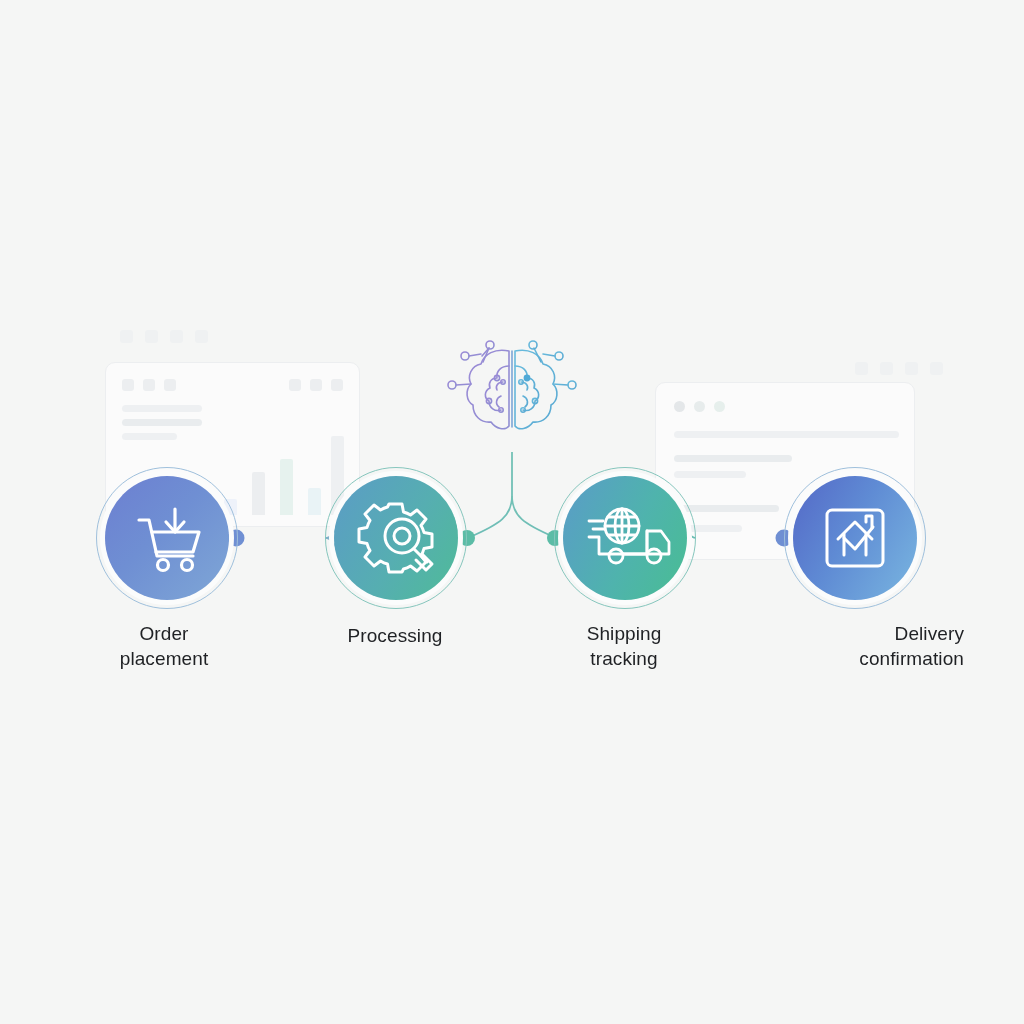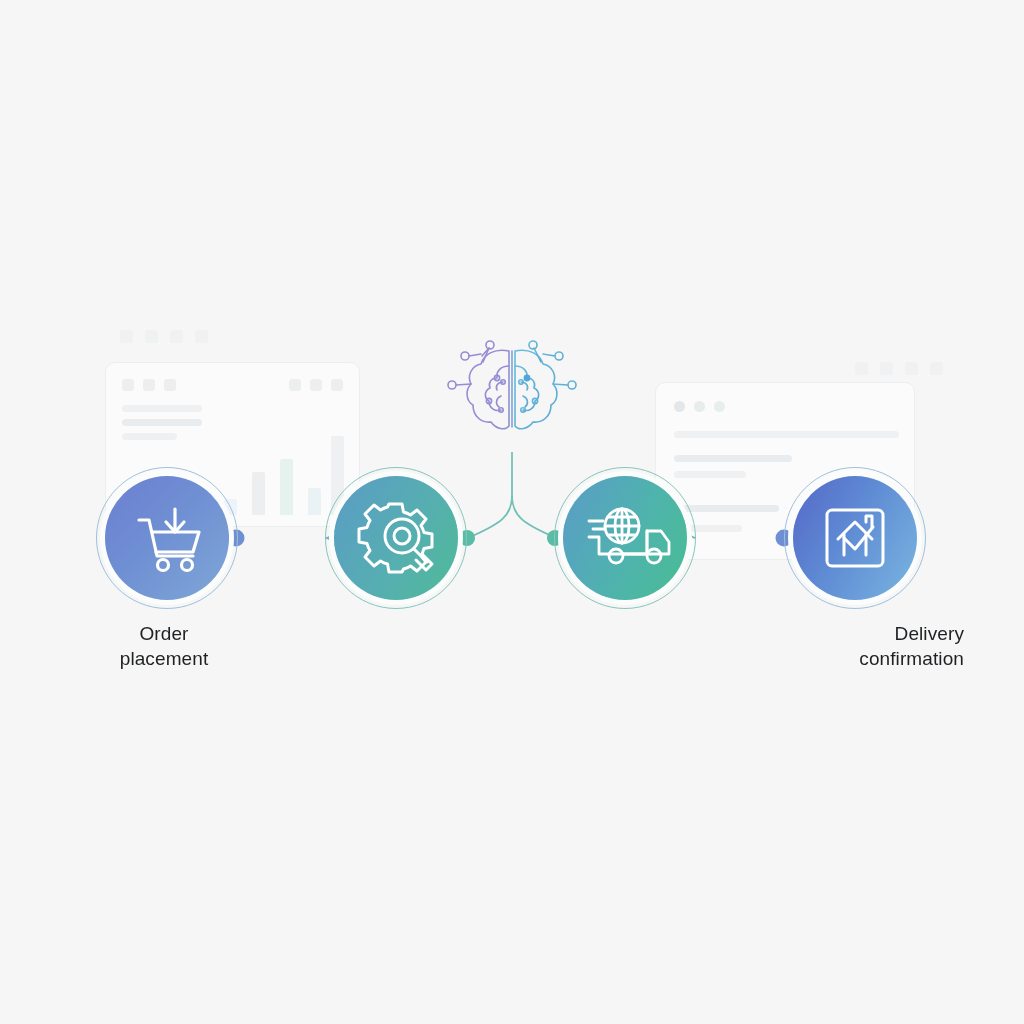--- a/index.html
+++ b/index.html
@@ -271,20 +271,21 @@
                    a24 24 0 0 1 -3-7 L25 66 v-13 l8-1.5 a24 24 0 0 1 3-7
                    l-5-6.5 9-9 6.5 5 a24 24 0 0 1 7-3 Z"></path>
           <circle cx="68" cy="60" r="17"></circle>
           <circle cx="68" cy="60" r="8"></circle>
           <path d="M80 73 L93 86"></path>
           <path d="M88 78 L98 88 l-6 6 -10-10"></path>
         </g>
       </svg>
     </div>
   </div>
+  <div class="label" id="label2">Processing</div>
 
   <div class="node" id="node3">
     <div class="ring teal"></div>
     <div class="disc" id="disc3">
       <svg viewBox="0 0 124 124">
         <g fill="none" stroke="#ffffff" stroke-width="2.8" stroke-linecap="round" stroke-linejoin="round">
 
           <circle cx="59" cy="50" r="17"></circle>
           <ellipse cx="59" cy="50" rx="7" ry="17"></ellipse>
           <path d="M42 50 H76"></path>
@@ -299,20 +300,22 @@
           <path d="M36 62 V78 H84"></path>
           <path d="M84 55 h14 l8 11 v12 H84 Z"></path>
           <path d="M84 78 V55"></path>
           <circle cx="53" cy="80" r="7"></circle>
           <circle cx="91" cy="80" r="7"></circle>
           <path d="M60 78 H84"></path>
         </g>
       </svg>
     </div>
   </div>
+  <div class="label" id="label3">Shipping
+tracking</div>
 
   <div class="node" id="node4">
     <div class="ring"></div>
     <div class="disc" id="disc4">
       <svg viewBox="0 0 124 124">
         <g fill="none" stroke="#ffffff" stroke-width="3" stroke-linecap="round" stroke-linejoin="round">
           <rect x="34" y="34" width="56" height="56" rx="5"></rect>
           <path d="M45 63 L62 46 L79 63"></path>
           <path d="M73 46 V40 h6 v12"></path>
           <path d="M51 58 V79"></path>

